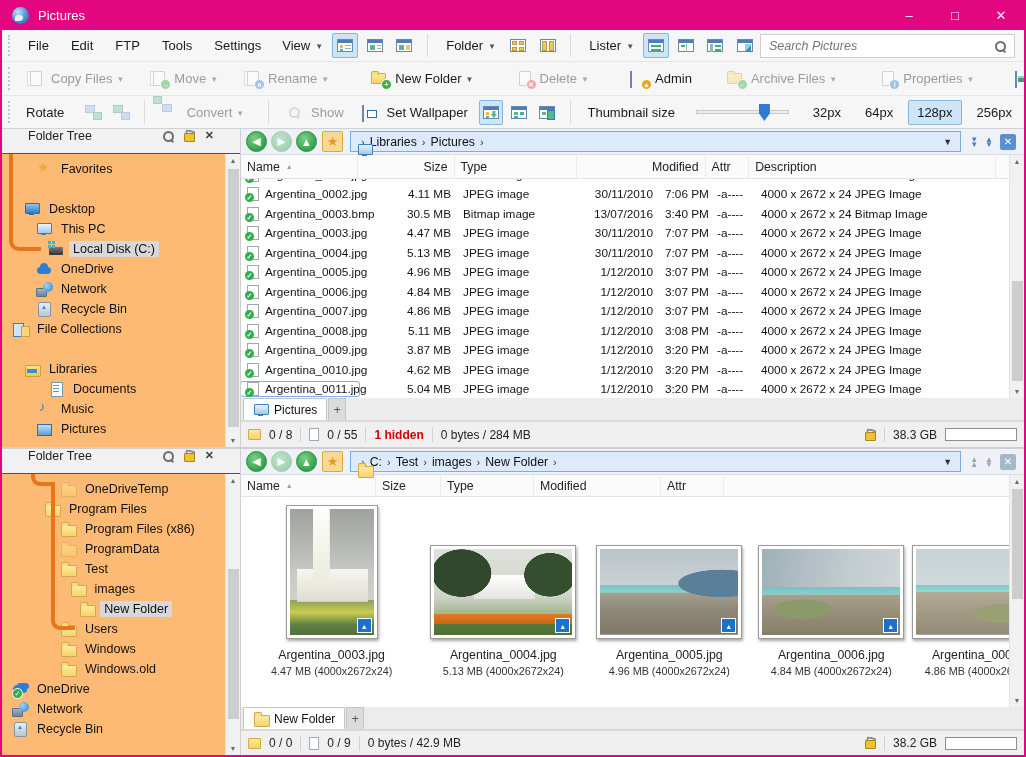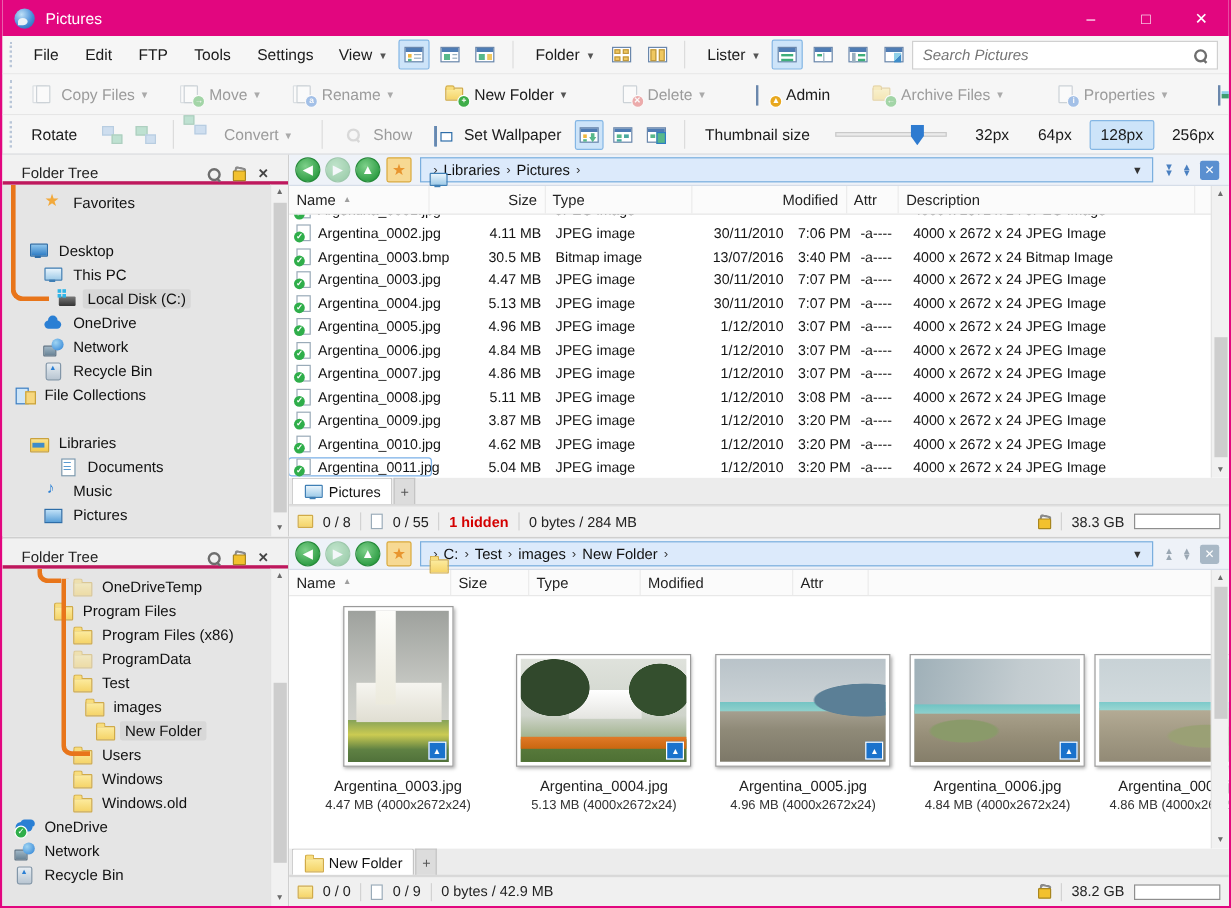--- a/index.html
+++ b/index.html
@@ -61,27 +61,27 @@
 
   
   .main {flex:1;display:flex;flex-direction:column;min-height:0}
   .section {display:flex;min-height:0}
   .section.top {flex:0 0 318px}
   .hdivider {flex:0 0 2px;background:#cfcfcf}
   .section.bottom {flex:1}
 
   
   .sidebar {flex:0 0 239px;border-right:1px solid #cfcfcf;display:flex;flex-direction:column;background:#fff;position:relative}
-  .panel-header {flex:0 0 25px;background:#f1f1f1;border-bottom:3px solid #be185d;display:flex;align-items:flex-end;padding:0 16px;font-size:12.5px;color:#222}
+  .panel-header {flex:0 0 25px;background:#f1f1f1;border-bottom:1px solid #be185d;display:flex;align-items:flex-start;padding:0 26px;font-size:12.5px;color:#222}
   .ph-icons {margin-left:auto;display:flex;gap:10px;align-items:center;color:#555}
   .ulk {width:11px;height:12px;position:relative}
   .ulk::before {content:"";position:absolute;top:0;right:0;width:6px;height:6px;border:2px solid #8a8a8a;border-bottom:none;border-radius:3px 3px 0 0;transform:rotate(12deg)}
   .ulk::after {content:"";position:absolute;bottom:0;left:0;width:9px;height:7px;background:#f2c12e;border:1px solid #a8861f;border-radius:1px}
   .xgl {font-size:11px;color:#444;font-weight:bold}
-  .tree {flex:1;overflow:hidden;position:relative;padding-top:5px;background:#e5e5e5}
+  .tree {flex:1;overflow:hidden;position:relative;padding-top:5px;background:#fdba74}
   .tree-row {height:20px;display:flex;align-items:center;font-size:12.5px;color:#111;position:relative;white-space:nowrap}
   .tree-row .lbl {padding:1px 4px;border-radius:2px}
   .tree-row.sel .lbl {background:#d8d8d8}
   .oline {position:absolute;border-color:#e8751a;z-index:3;pointer-events:none;border-style:solid;border-width:0}
 
   .ti {position:relative;width:17px;height:16px;flex:0 0 17px;margin-right:4px}
   .ti-star::before {content:"★";position:absolute;left:1px;top:-2px;font-size:14px;color:#f2a93b}
   .ti-desktop::before {content:"";position:absolute;left:1px;top:2px;width:13px;height:9px;background:linear-gradient(#8ec6ee,#2e7cc4);border:1px solid #2d6da8;border-radius:1px}
   .ti-desktop::after {content:"";position:absolute;left:5px;top:12px;width:5px;height:2px;background:#2d6da8}
   .ti-pc::before {content:"";position:absolute;left:1px;top:2px;width:13px;height:9px;background:linear-gradient(#e8f4fc,#9fcbe8);border:1px solid #3f7fb5;border-radius:1px}

